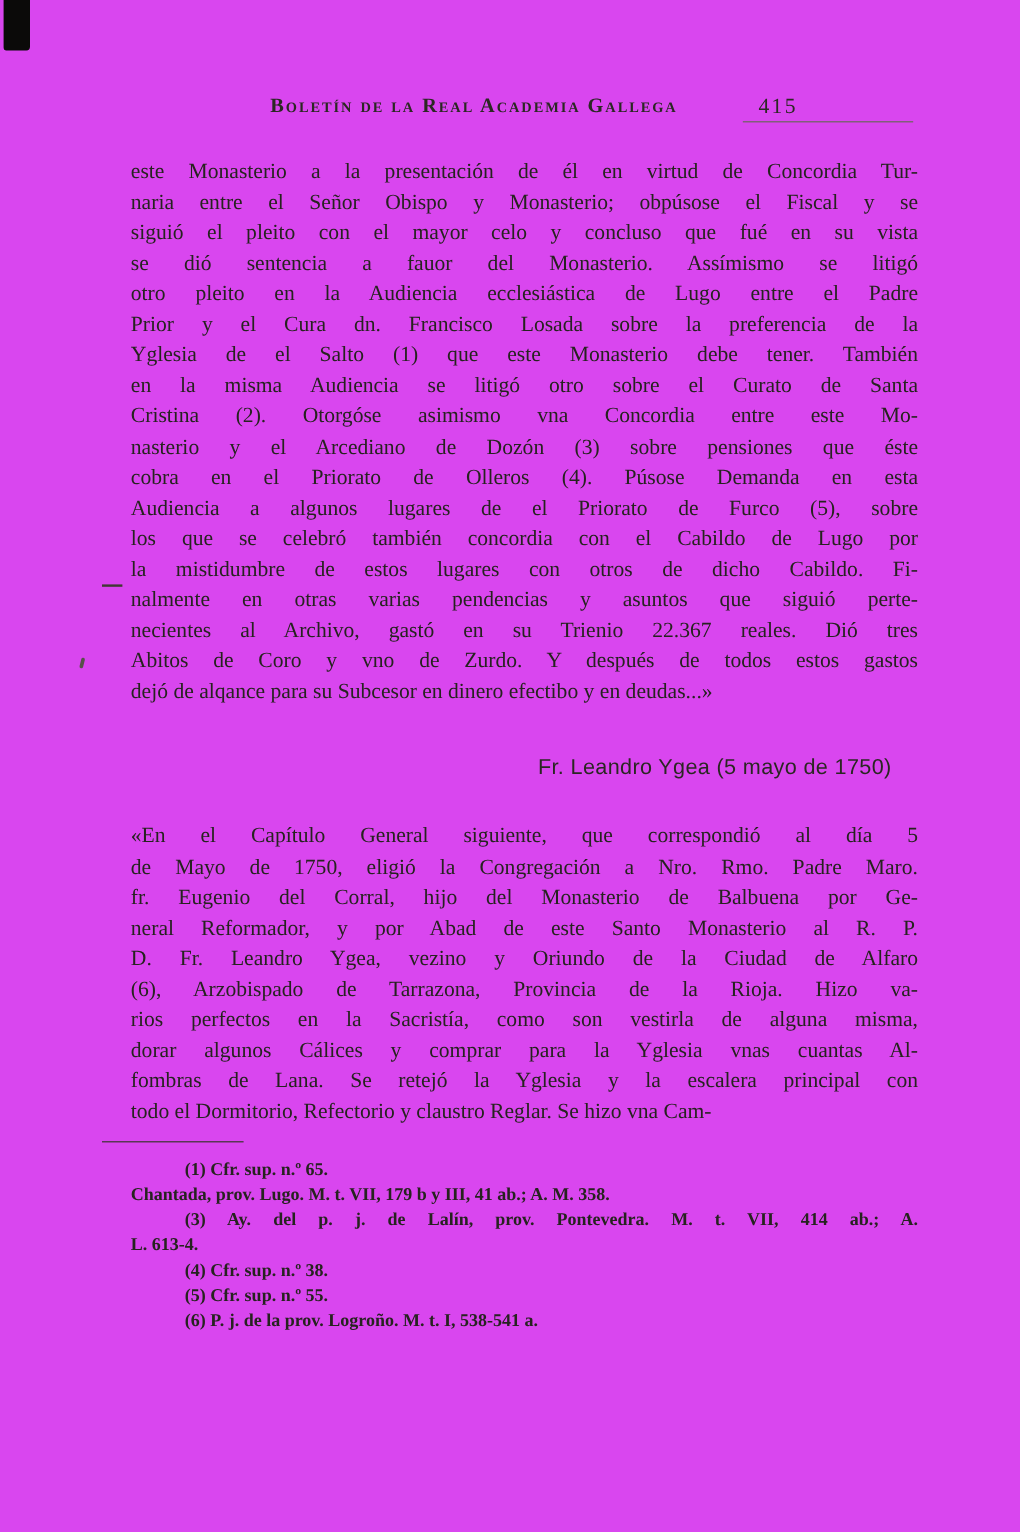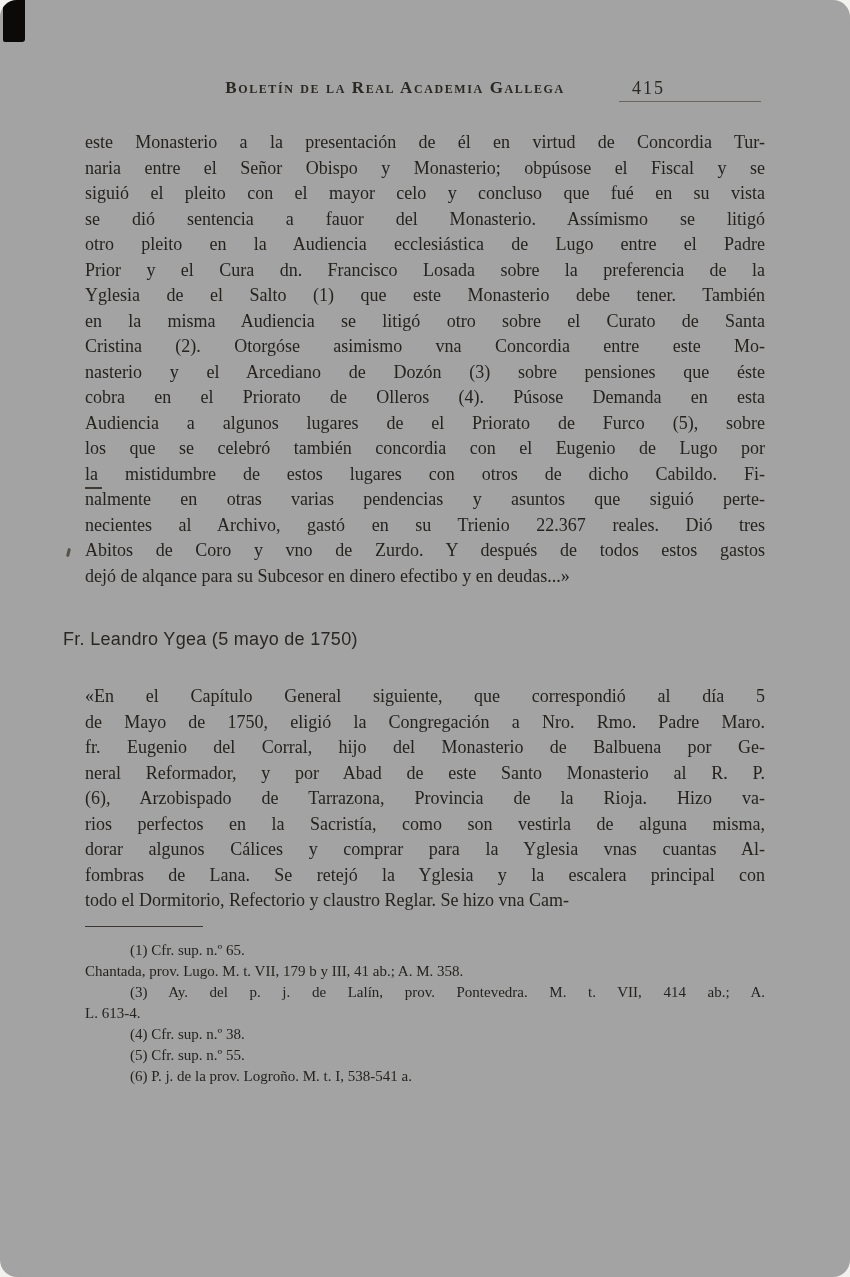--- a/index.html
+++ b/index.html
@@ -1,25 +1,24 @@
 <!DOCTYPE html>
 <html><head>
 <meta charset="utf-8">
 <style>
   * { margin: 0; padding: 0; box-sizing: border-box; }
   html, body { width: 850px; background: #f2f1ee; }
   .scan {
     position: relative;
     width: 850px;
     height: 1277px;
-    background: #a3a3a3;
+    background: #d946ef;
     overflow: hidden;
     color: #26231f;
     font-family: "Liberation Serif", "DejaVu Serif", serif;
-    border-radius: 17px;
   }
   
   .page-header {
     position: absolute;
     top: 78px;
     left: 85px;
     width: 680px;
     height: 28px;
   }
   .header-title {
@@ -54,44 +53,45 @@
     position: absolute;
     top: 130px;
     left: 85px;
     width: 680px;
   }
   .paragraph {
     font-size: 18px;
     line-height: 25.5px;
     color: #26231f;
   }
-  .tline { text-align: justify; text-align-last: justify; }
+  .tline { text-align: justify; text-align-last: justify; margin-left: 24px; }
   .tline.last { text-align-last: left; }
   .section-heading {
     margin: 40px 0 34px 0;
-    text-align: left;
+    text-align: right;
     position: relative;
     left: -22px;
     font-family: "Liberation Sans", "DejaVu Sans", sans-serif;
     font-size: 18px;
     font-weight: 500;
     letter-spacing: 0.3px;
     color: #2a2722;
   }
   
   .footnote-rule {
     margin-top: 12px;
     width: 118px;
     height: 1px;
     background: #3a352f;
   }
   .footnotes {
     margin-top: 13px;
     font-size: 15px;
     line-height: 21px;
+    font-weight: bold;
   }
   .footnote .tline.first { text-indent: 45px; }
   
   .corner-mark {
     position: absolute;
     left: 3px;
     top: 0;
     width: 22px;
     height: 42px;
     background: #0b0a09;
@@ -139,35 +139,36 @@
         <div class="tline">siguió el pleito con el mayor celo y concluso que fué en su vista</div>
         <div class="tline">se dió sentencia a fauor del Monasterio. Assímismo se litigó</div>
         <div class="tline">otro pleito en la Audiencia ecclesiástica de Lugo entre el Padre</div>
         <div class="tline">Prior y el Cura dn. Francisco Losada sobre la preferencia de la</div>
         <div class="tline">Yglesia de el Salto (1) que este Monasterio debe tener. También</div>
         <div class="tline">en la misma Audiencia se litigó otro sobre el Curato de Santa</div>
         <div class="tline">Cristina (2). Otorgóse asimismo vna Concordia entre este Mo-</div>
         <div class="tline">nasterio y el Arcediano de Dozón (3) sobre pensiones que éste</div>
         <div class="tline">cobra en el Priorato de Olleros (4). Púsose Demanda en esta</div>
         <div class="tline">Audiencia a algunos lugares de el Priorato de Furco (5), sobre</div>
-        <div class="tline">los que se celebró también concordia con el Eugenio de Lugo por</div>
+        <div class="tline">los que se celebró también concordia con el Cabildo de Lugo por</div>
         <div class="tline">la mistidumbre de estos lugares con otros de dicho Cabildo. Fi-</div>
         <div class="tline">nalmente en otras varias pendencias y asuntos que siguió perte-</div>
         <div class="tline">necientes al Archivo, gastó en su Trienio 22.367 reales. Dió tres</div>
         <div class="tline">Abitos de Coro y vno de Zurdo. Y después de todos estos gastos</div>
         <div class="tline last">dejó de alqance para su Subcesor en dinero efectibo y en deudas...»</div>
       </div>
 
     <h2 class="section-heading">Fr. Leandro Ygea (5 mayo de 1750)</h2>
 
     <div class="paragraph">
         <div class="tline first">«En el Capítulo General siguiente, que correspondió al día 5</div>
         <div class="tline">de Mayo de 1750, eligió la Congregación a Nro. Rmo. Padre Maro.</div>
         <div class="tline">fr. Eugenio del Corral, hijo del Monasterio de Balbuena por Ge-</div>
         <div class="tline">neral Reformador, y por Abad de este Santo Monasterio al R. P.</div>
+        <div class="tline">D. Fr. Leandro Ygea, vezino y Oriundo de la Ciudad de Alfaro</div>
         <div class="tline">(6), Arzobispado de Tarrazona, Provincia de la Rioja. Hizo va-</div>
         <div class="tline">rios perfectos en la Sacristía, como son vestirla de alguna misma,</div>
         <div class="tline">dorar algunos Cálices y comprar para la Yglesia vnas cuantas Al-</div>
         <div class="tline">fombras de Lana. Se retejó la Yglesia y la escalera principal con</div>
         <div class="tline last">todo el Dormitorio, Refectorio y claustro Reglar. Se hizo vna Cam-</div>
       </div>
 
     <div class="footnote-rule"></div>
 
     <div class="footnotes">

